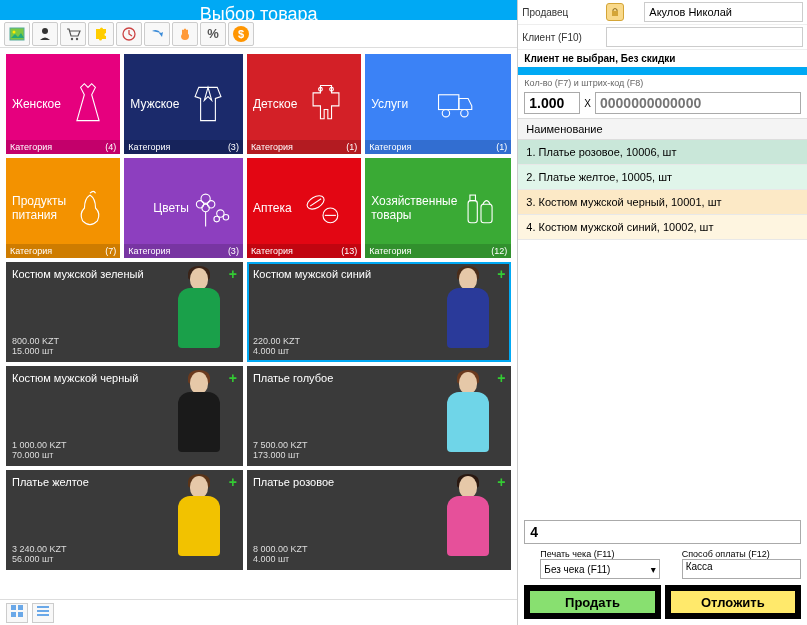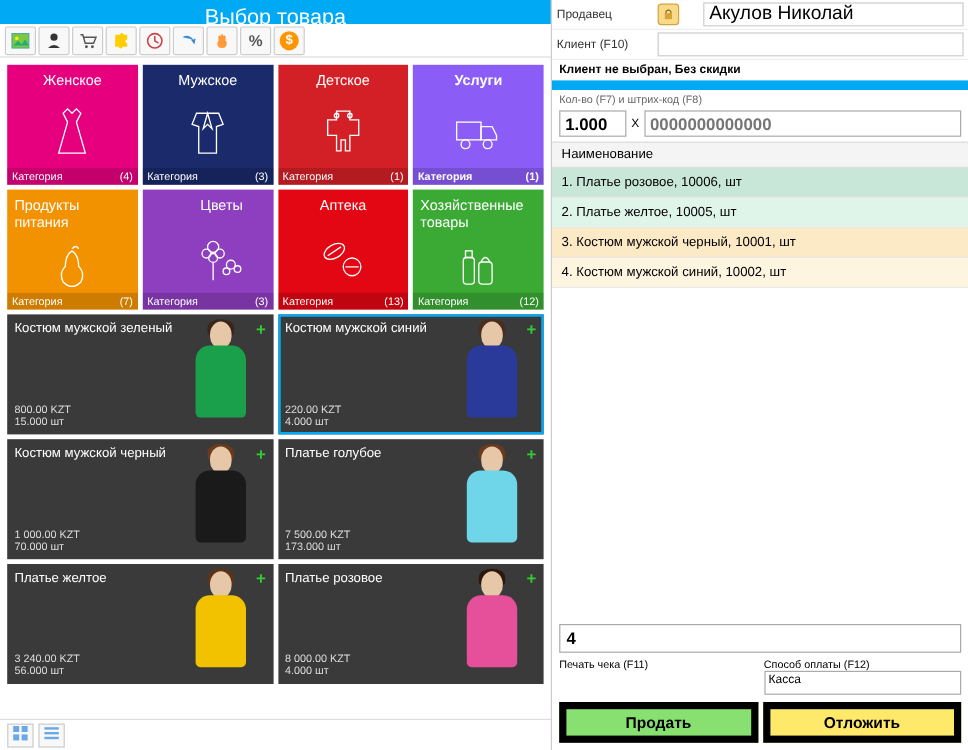--- a/index.html
+++ b/index.html
@@ -5,56 +5,56 @@
   * { box-sizing: border-box; margin: 0; padding: 0; }
   body { font-family: Arial, sans-serif; font-size: 11px; background: #fff; width: 807px; height: 625px; overflow: hidden; }
   .app { display: flex; width: 100%; height: 100%; }
   .left { width: 568px; display: flex; flex-direction: column; }
   .right { flex: 1; display: flex; flex-direction: column; border-left: 1px solid #ccc; }
   .title-bar { background: #00a9f4; color: #fff; text-align: center; font-size: 18px; font-weight: 300; height: 20px; line-height: 28px; }
   .toolbar { height: 28px; display: flex; align-items: center; padding: 2px 4px; gap: 2px; border-bottom: 1px solid #ddd; }
   .toolbar button { width: 26px; height: 24px; border: 1px solid #ccc; background: #f8f8f8; border-radius: 2px; cursor: pointer; display: flex; align-items: center; justify-content: center; font-size: 13px; }
   .toolbar button svg { width: 16px; height: 16px; }
   .grid { padding: 6px; display: grid; grid-template-columns: repeat(4, 1fr); gap: 4px; overflow-y: auto; flex: 1; align-content: start; }
-  .cat { height: 100px; color: #fff; position: relative; padding: 6px; display: flex; flex-direction: column; align-items: center; cursor: pointer; }
+  .cat { height: 100px; color: #fff; position: relative; padding: 6px; display: flex; flex-direction: row; align-items: center; cursor: pointer; }
   .cat-title { font-size: 12px; }
   .cat-icon { flex: 1; display: flex; align-items: center; justify-content: center; }
   .cat-icon svg { width: 48px; height: 48px; stroke: #fff; fill: none; stroke-width: 1.2; }
   .cat-footer { position: absolute; bottom: 0; left: 0; right: 0; background: rgba(0,0,0,0.15); font-size: 9px; padding: 2px 4px; display: flex; justify-content: space-between; }
   .product { grid-column: span 2; height: 100px; background: #3a3a3a; color: #fff; position: relative; padding: 6px; display: flex; cursor: pointer; }
   .product.selected { outline: 2px solid #00a9f4; outline-offset: -2px; }
   .product-info { flex: 1; display: flex; flex-direction: column; justify-content: space-between; }
   .product-title { font-size: 11px; }
   .product-meta { font-size: 9px; color: #ddd; }
   .product-img { width: 75px; height: 100%; display: flex; align-items: flex-end; justify-content: center; }
   .product-plus { position: absolute; top: 4px; right: 6px; color: #3c3; font-weight: bold; font-size: 14px; }
   .bottom-bar { height: 26px; border-top: 1px solid #ddd; display: flex; align-items: center; padding: 0 6px; gap: 4px; }
   .bottom-bar button { width: 22px; height: 20px; border: 1px solid #ccc; background: #f8f8f8; cursor: pointer; }
   
   .r-row { display: flex; align-items: center; padding: 2px 4px; font-size: 10px; gap: 20px; border-bottom: 1px solid #eee; }
   .r-row .lbl { width: 64px; color: #333; }
-  .r-row input { flex: 1; border: 1px solid #ccc; padding: 2px 4px; font-size: 16px; height: 20px; }
+  .r-row input { flex: 1; border: 1px solid #ccc; padding: 2px 4px; font-size: 11px; height: 20px; }
   .lock-icon { width: 18px; height: 18px; background: #f9d98a; border: 1px solid #d4a537; border-radius: 3px; display: flex; align-items: center; justify-content: center; }
   .client-strip { background: #00a9f4; height: 8px; }
   .client-text { padding: 3px 6px; font-size: 10px; font-weight: bold; }
   .qty-row { display: flex; gap: 4px; padding: 4px 6px; align-items: center; font-size: 10px; }
   .qty-row input { border: 1px solid #aaa; padding: 2px 4px; font-size: 14px; font-weight: bold; height: 22px; }
   .qty-input { width: 56px; }
   .barcode-input { flex: 1; color: #aaa; }
   .list-header { background: #f4f4f4; border: 1px solid #ddd; border-left: none; border-right: none; padding: 4px 8px; font-size: 11px; }
   .list { flex: 1; overflow-y: auto; }
   .list-item { padding: 6px 8px; font-size: 11px; border-bottom: 1px solid #e8e8e8; cursor: pointer; }
   .li-0 { background: #c9e7d9; }
   .li-1 { background: #e0f5ea; }
   .li-2 { background: #fce9c6; }
   .li-3 { background: #fef5e0; }
   .search-row { padding: 3px 6px; }
   .search-row input { width: 100%; border: 1px solid #aaa; padding: 3px 5px; font-size: 14px; font-weight: bold; }
   .receipt-row { display: flex; gap: 6px; padding: 2px 6px; font-size: 9px; }
-  .receipt-row > div { flex: 1; }
+  .receipt-row > div { flex: 1; margin-left: 16px; }
   .receipt-row select, .receipt-row .fakeselect { width: 100%; border: 1px solid #aaa; height: 20px; font-size: 10px; padding: 1px 3px; background: #fff; }
   .action-row { display: flex; gap: 4px; padding: 4px 6px 6px; }
   .action-row button { flex: 1; height: 34px; font-size: 13px; font-weight: bold; border: 6px solid #000000; cursor: pointer; }
   .btn-sell { background: #88e070; }
   .btn-hold { background: #ffe96b; }
   .hint-row { padding: 0 6px; font-size: 9px; color: #666; }
   .figure { width: 50px; height: 88px; position: relative; }
   .figure .head { width: 18px; height: 22px; background: #e6c8a8; border-radius: 50% 50% 45% 45%; position: absolute; top: 0; left: 50%; transform: translateX(-50%); }
   .figure .hair { width: 22px; height: 14px; border-radius: 50% 50% 20% 20%; position: absolute; top: -2px; left: 50%; transform: translateX(-50%); }
   .figure .body { width: 42px; height: 60px; position: absolute; top: 20px; left: 50%; transform: translateX(-50%); border-radius: 12px 12px 4px 4px; }
@@ -144,21 +144,21 @@
               <path d="M20 4 L32 4 L32 12 L40 12 L40 26 L32 26 L32 40 L28 40 L28 30 L24 30 L24 40 L20 40 L20 26 L12 26 L12 12 L20 12 Z"></path>
               <circle cx="20" cy="8" r="2"></circle>
               <circle cx="32" cy="8" r="2"></circle>
             </svg>
           </div>
     <div class="cat-footer">
             <span>Категория</span>
             <span>(1)</span>
           </div>
         </div>
-        <div class="cat" style="background: #8b5cf6; font-weight: bold;">
+        <div class="cat" style="background: #3b82f6;">
     <div class="cat-title">Услуги</div>
     <div class="cat-icon">
             <svg viewBox="0 0 52 48">
               <rect x="6" y="14" width="22" height="16"></rect>
               <path d="M28 18 L38 18 L42 26 L42 30 L28 30 Z"></path>
               <circle cx="14" cy="34" r="4"></circle>
               <circle cx="34" cy="34" r="4"></circle>
             </svg>
           </div>
     <div class="cat-footer">
@@ -356,20 +356,24 @@
         <div class="list-item li-1">2. Платье желтое, 10005, шт</div>
         <div class="list-item li-2">3. Костюм мужской черный, 10001, шт</div>
         <div class="list-item li-3">4. Костюм мужской синий, 10002, шт</div>
       </div>
     <div class="search-row">
       <input value="4" style="">
     </div>
     <div class="receipt-row">
       <div>
         <div>Печать чека (F11)</div>
+        <div class="fakeselect" style="display:flex;justify-content:space-between;align-items:center;">
+            <span>Без чека (F11)</span>
+            <span>▾</span>
+          </div>
       </div>
       <div>
         <div>Способ оплаты (F12)</div>
         <div class="fakeselect">Касса</div>
       </div>
     </div>
     <div class="action-row">
       <button class="btn-sell">Продать</button>
       <button class="btn-hold">Отложить</button>
     </div>

